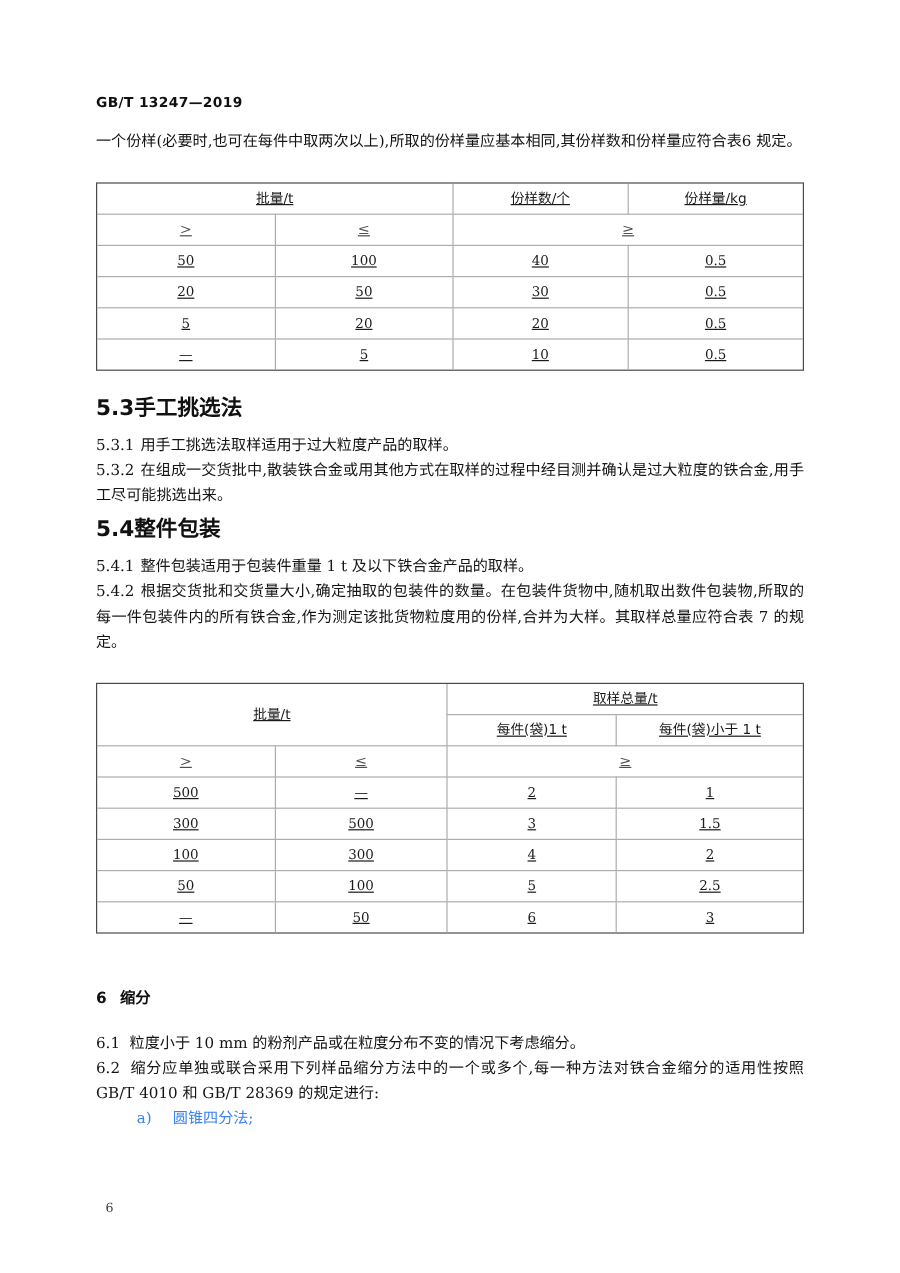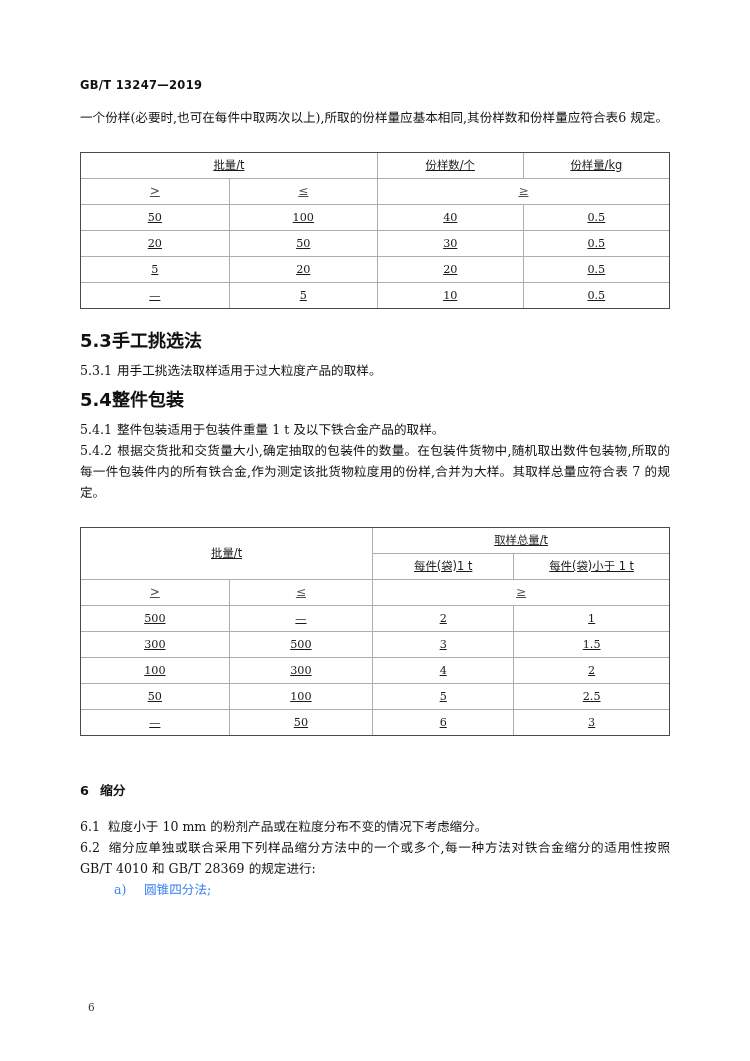--- a/index.html
+++ b/index.html
@@ -239,20 +239,23 @@
 
     <div class="clause-head">
       <span class="num">5.3</span><span>手工挑选法</span>
     </div>
 
     <div class="gap-sm"></div>
 
     <p class="numbered">
       <span class="num">5.3.1</span><span>用手工挑选法取样适用于过大粒度产品的取样。</span>
     </p>
+    <p class="numbered">
+      <span class="num">5.3.2</span><span>在组成一交货批中,散装铁合金或用其他方式在取样的过程中经目测并确认是过大粒度的铁合金,用手工尽可能挑选出来。</span>
+    </p>
 
     <div class="gap-sm"></div>
 
     <div class="clause-head">
       <span class="num">5.4</span><span>整件包装</span>
     </div>
 
     <div class="gap-sm"></div>
 
     <p class="numbered">

